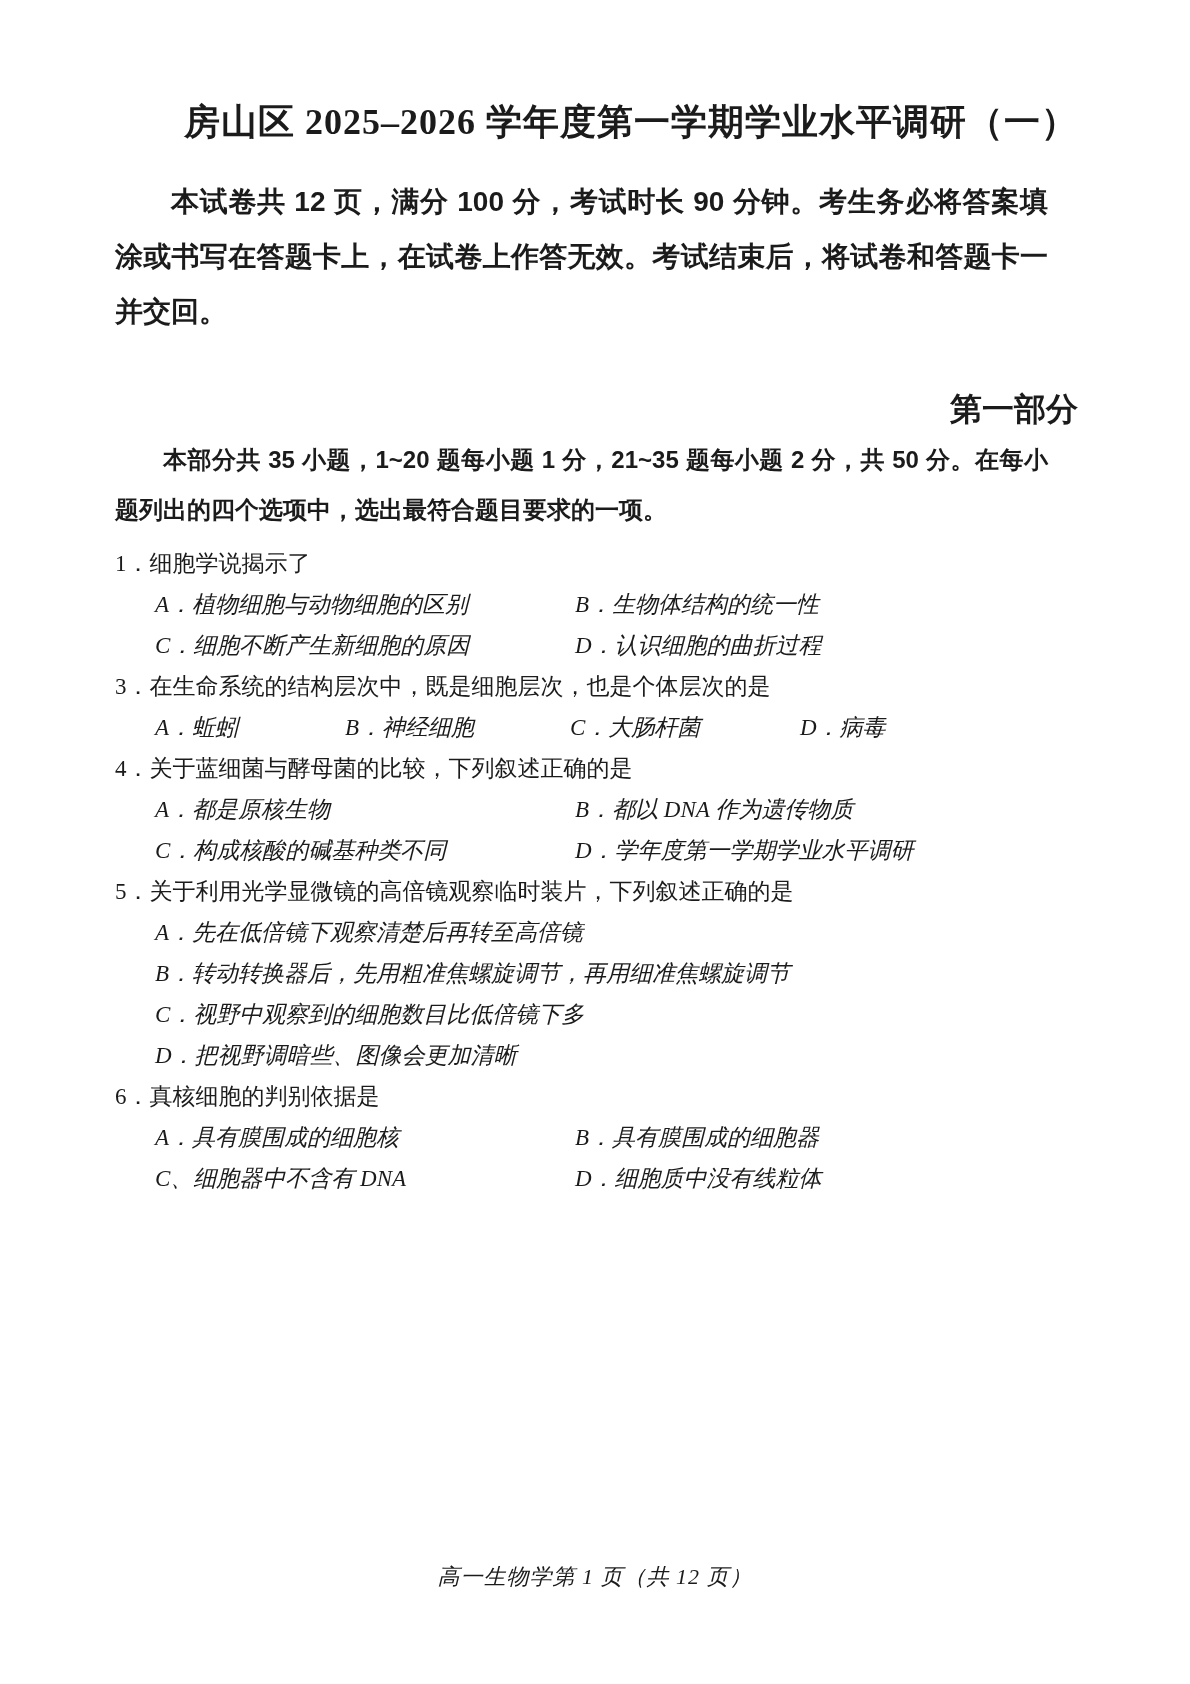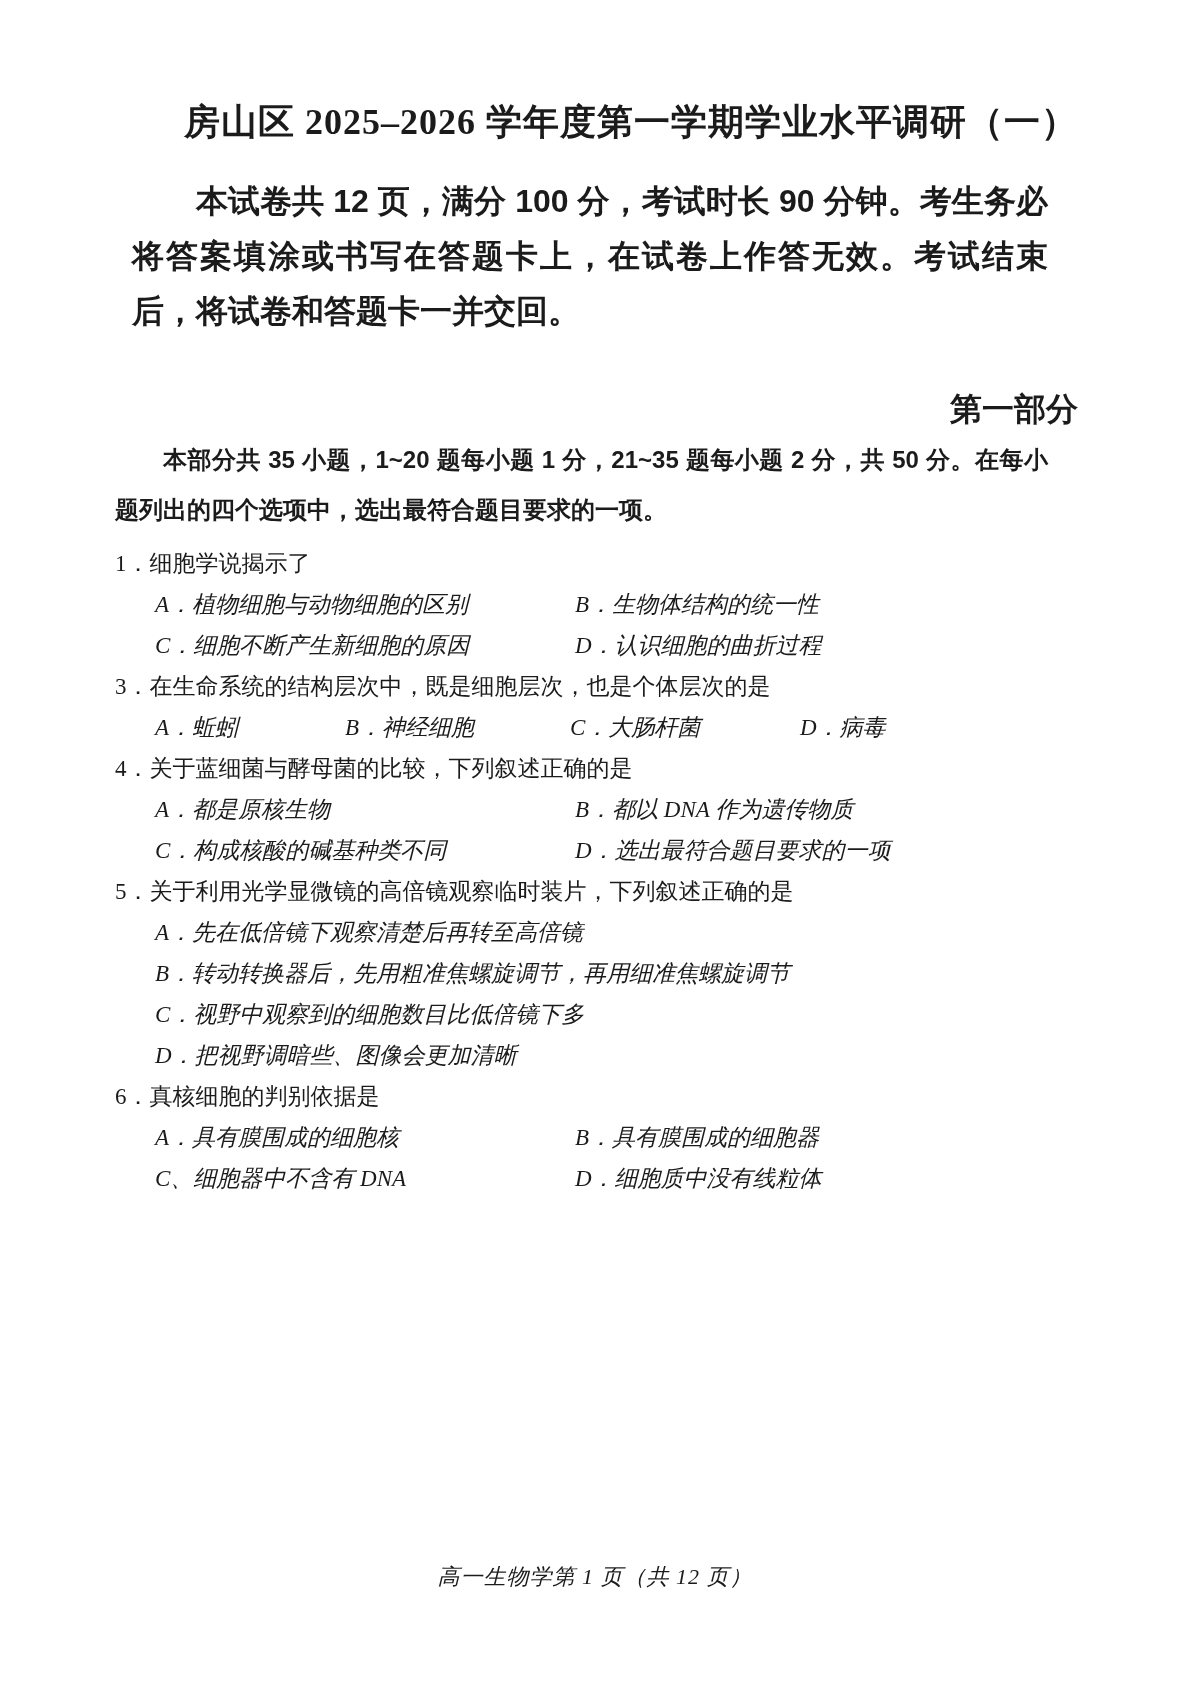--- a/index.html
+++ b/index.html
@@ -33,25 +33,25 @@
     margin: 32px 0 0 0;
     text-align: center;
     font-family: "Liberation Serif", "DejaVu Serif", serif;
     font-weight: 700;
     font-size: 35px;
     line-height: 44px;
     letter-spacing: 2px;
   }
   
   .notice {
-    margin: 30px 0 0 17px;
+    margin: 30px 0 0 0;
     padding-right: 30px;
     font-family: "Liberation Sans", "DejaVu Sans", sans-serif;
     font-weight: 700;
-    font-size: 32px;
+    font-size: 28px;
     line-height: 55px;
     text-indent: 2em;
     text-align: justify;
   }
   .section-title {
     margin: 48px 0 0 0;
     text-align: right;
     font-family: "Liberation Sans", "DejaVu Sans", sans-serif;
     font-weight: 700;
     font-size: 32px;
@@ -124,21 +124,21 @@
           <div class="option">C．大肠杆菌</div>
           <div class="option">D．病毒</div>
         </div>
       </div>
       <div class="question">
         <div class="stem"><span>4．</span><span>关于蓝细菌与酵母菌的比较，下列叙述正确的是</span></div>
         <div class="options cols-2">
           <div class="option">A．都是原核生物</div>
           <div class="option">B．都以 DNA 作为遗传物质</div>
           <div class="option">C．构成核酸的碱基种类不同</div>
-          <div class="option">D．选出最符合题目要求的一项</div>
+          <div class="option">D．学年度第一学期学业水平调研</div>
         </div>
       </div>
       <div class="question">
         <div class="stem"><span>5．</span><span>关于利用光学显微镜的高倍镜观察临时装片，下列叙述正确的是</span></div>
         <div class="options rows">
           <div class="option">A．先在低倍镜下观察清楚后再转至高倍镜</div>
           <div class="option">B．转动转换器后，先用粗准焦螺旋调节，再用细准焦螺旋调节</div>
           <div class="option">C．视野中观察到的细胞数目比低倍镜下多</div>
           <div class="option">D．把视野调暗些、图像会更加清晰</div>
         </div>

